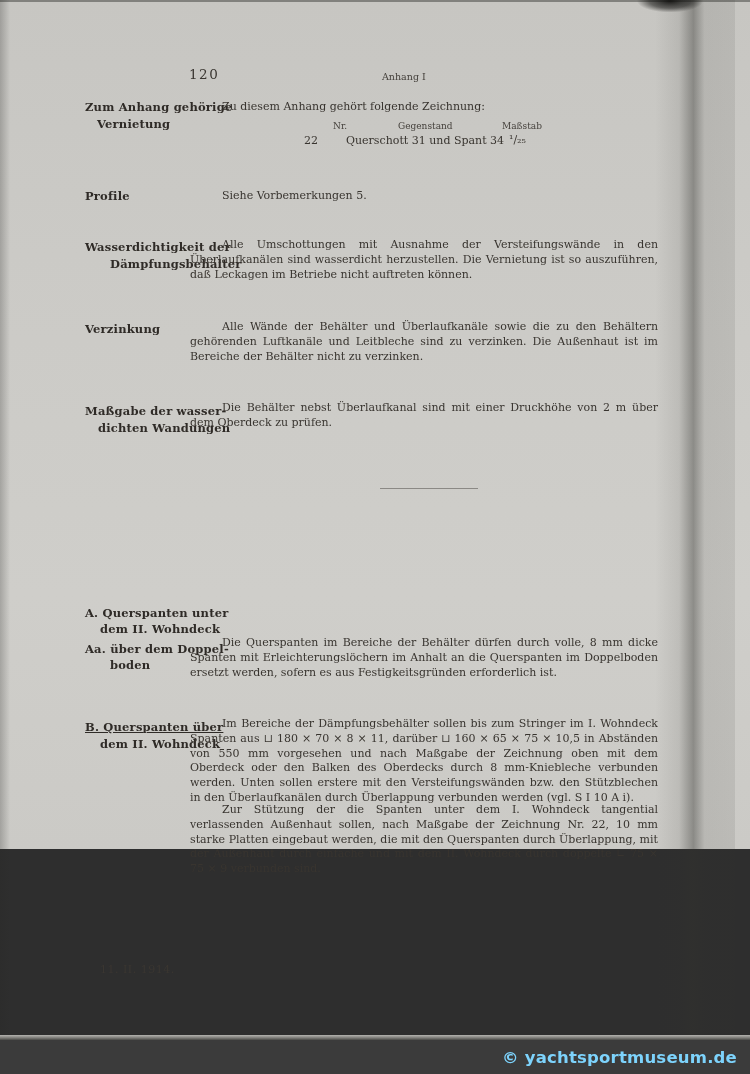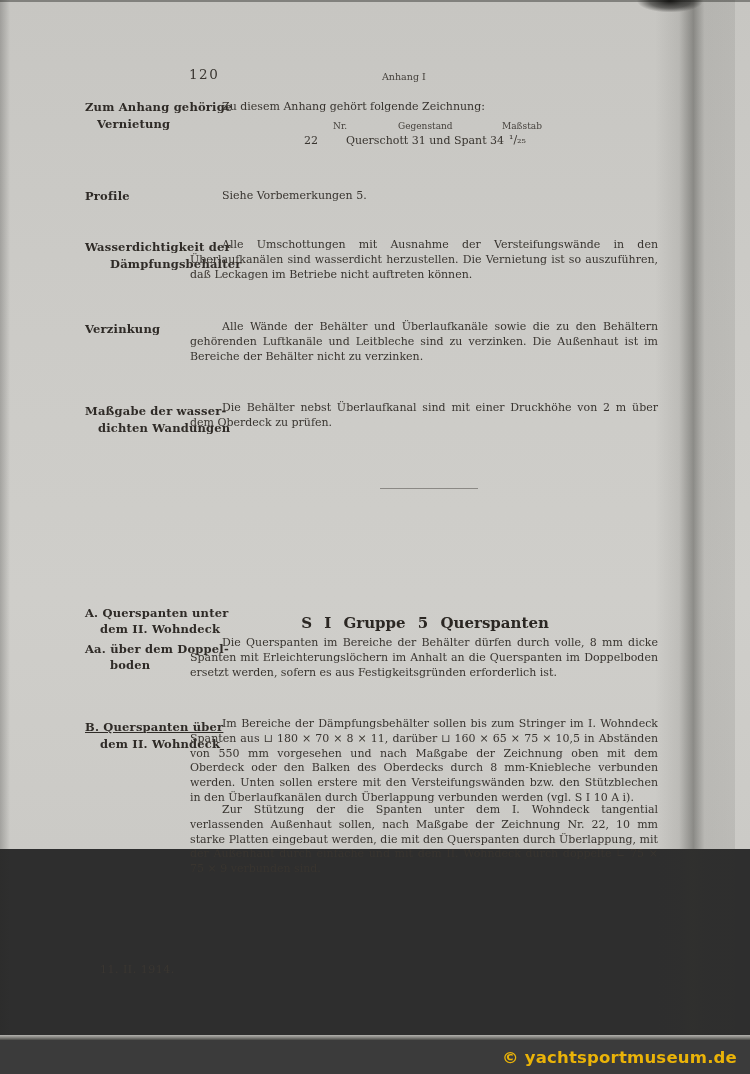--- a/index.html
+++ b/index.html
@@ -23,21 +23,21 @@
     background:radial-gradient(ellipse 46px 16px at 50px 9px,rgba(18,18,16,0.95) 0%,rgba(18,18,16,0.55) 45%,rgba(18,18,16,0) 72%);}
   .bottom-edge{position:absolute;left:0;top:1035px;width:750px;height:5px;
     background:linear-gradient(180deg,#b5b4b0 0%,#7a7975 60%,#4a4a47 100%);}
   
   .wm-bar{
     position:absolute;left:0;top:1040px;width:750px;height:34px;
     background:#3b3b3b;display:flex;align-items:center;justify-content:flex-end;
   }
   .wm-bar span{
     font-family:"DejaVu Sans", sans-serif;font-size:16.5px;font-weight:600;
-    color:#eab308;padding-right:13px;letter-spacing:0.2px;
+    color:#7dd3fc;padding-right:13px;letter-spacing:0.2px;
   }
   .abs{position:absolute;}
   .pagenum{left:189px;top:66px;font-size:13.5px;letter-spacing:1.5px;color:#3a3631;}
   .runhead{left:382px;top:71px;width:160px;font-size:9.5px;color:#45413c;}
   .mlabel{left:85px;font-size:11.5px;font-weight:bold;color:#2f2b27;letter-spacing:0.2px;white-space:nowrap;}
   .body-text{font-size:11px;color:#38342f;}
   .para{left:190px;width:468px;text-align:justify;text-indent:32px;
     font-size:11px;line-height:14.8px;color:#38342f;}
   .th{font-size:9px;color:#45413c;}
   .td{font-size:11px;color:#38342f;}
@@ -76,21 +76,20 @@
 
   <div class="abs mlabel" style="top:322px;">Verzinkung</div>
   <div class="abs para" style="top:320px;">Alle Wände der Behälter und Überlaufkanäle sowie die zu den Behältern gehörenden Luftkanäle und Leitbleche sind zu verzinken. Die Außenhaut ist im Bereiche der Behälter nicht zu verzinken.</div>
 
   <div class="abs mlabel" style="top:404px;">Maßgabe der wasser-</div>
   <div class="abs mlabel" style="top:421px;left:98px;">dichten Wandungen</div>
   <div class="abs para" style="top:401px;">Die Behälter nebst Überlaufkanal sind mit einer Druckhöhe von 2 m über dem Oberdeck zu prüfen.</div>
 
   <div class="abs divider"></div>
 
-  <div class="abs group-heading">S I Gruppe 5 Querspanten</div>
 
   <div class="abs mlabel" style="top:606px;">A. Querspanten unter</div>
   <div class="abs mlabel" style="top:622px;left:100px;">dem II. Wohndeck</div>
   <div class="abs mlabel" style="top:642px;">Aa. über dem Doppel-</div>
   <div class="abs mlabel" style="top:658px;left:110px;">boden</div>
   <div class="abs para" style="top:636px;">Die Querspanten im Bereiche der Behälter dürfen durch volle, 8 mm dicke Spanten mit Erleichterungslöchern im Anhalt an die Querspanten im Doppelboden ersetzt werden, sofern es aus Festigkeitsgründen erforderlich ist.</div>
 
   <div class="abs mlabel" style="top:720px;text-decoration:underline;">B. Querspanten über</div>
   <div class="abs mlabel" style="top:737px;left:100px;">dem II. Wohndeck</div>
   <div class="abs para" style="top:717px;">Im Bereiche der Dämpfungsbehälter sollen bis zum Stringer im I. Wohndeck Spanten aus ⊔ 180 × 70 × 8 × 11, darüber ⊔ 160 × 65 × 75 × 10,5 in Abständen von 550 mm vorgesehen und nach Maßgabe der Zeichnung oben mit dem Oberdeck oder den Balken des Oberdecks durch 8 mm-Kniebleche verbunden werden. Unten sollen erstere mit den Versteifungswänden bzw. den Stützblechen in den Überlaufkanälen durch Überlappung verbunden werden (vgl. S I 10 A i).</div>

